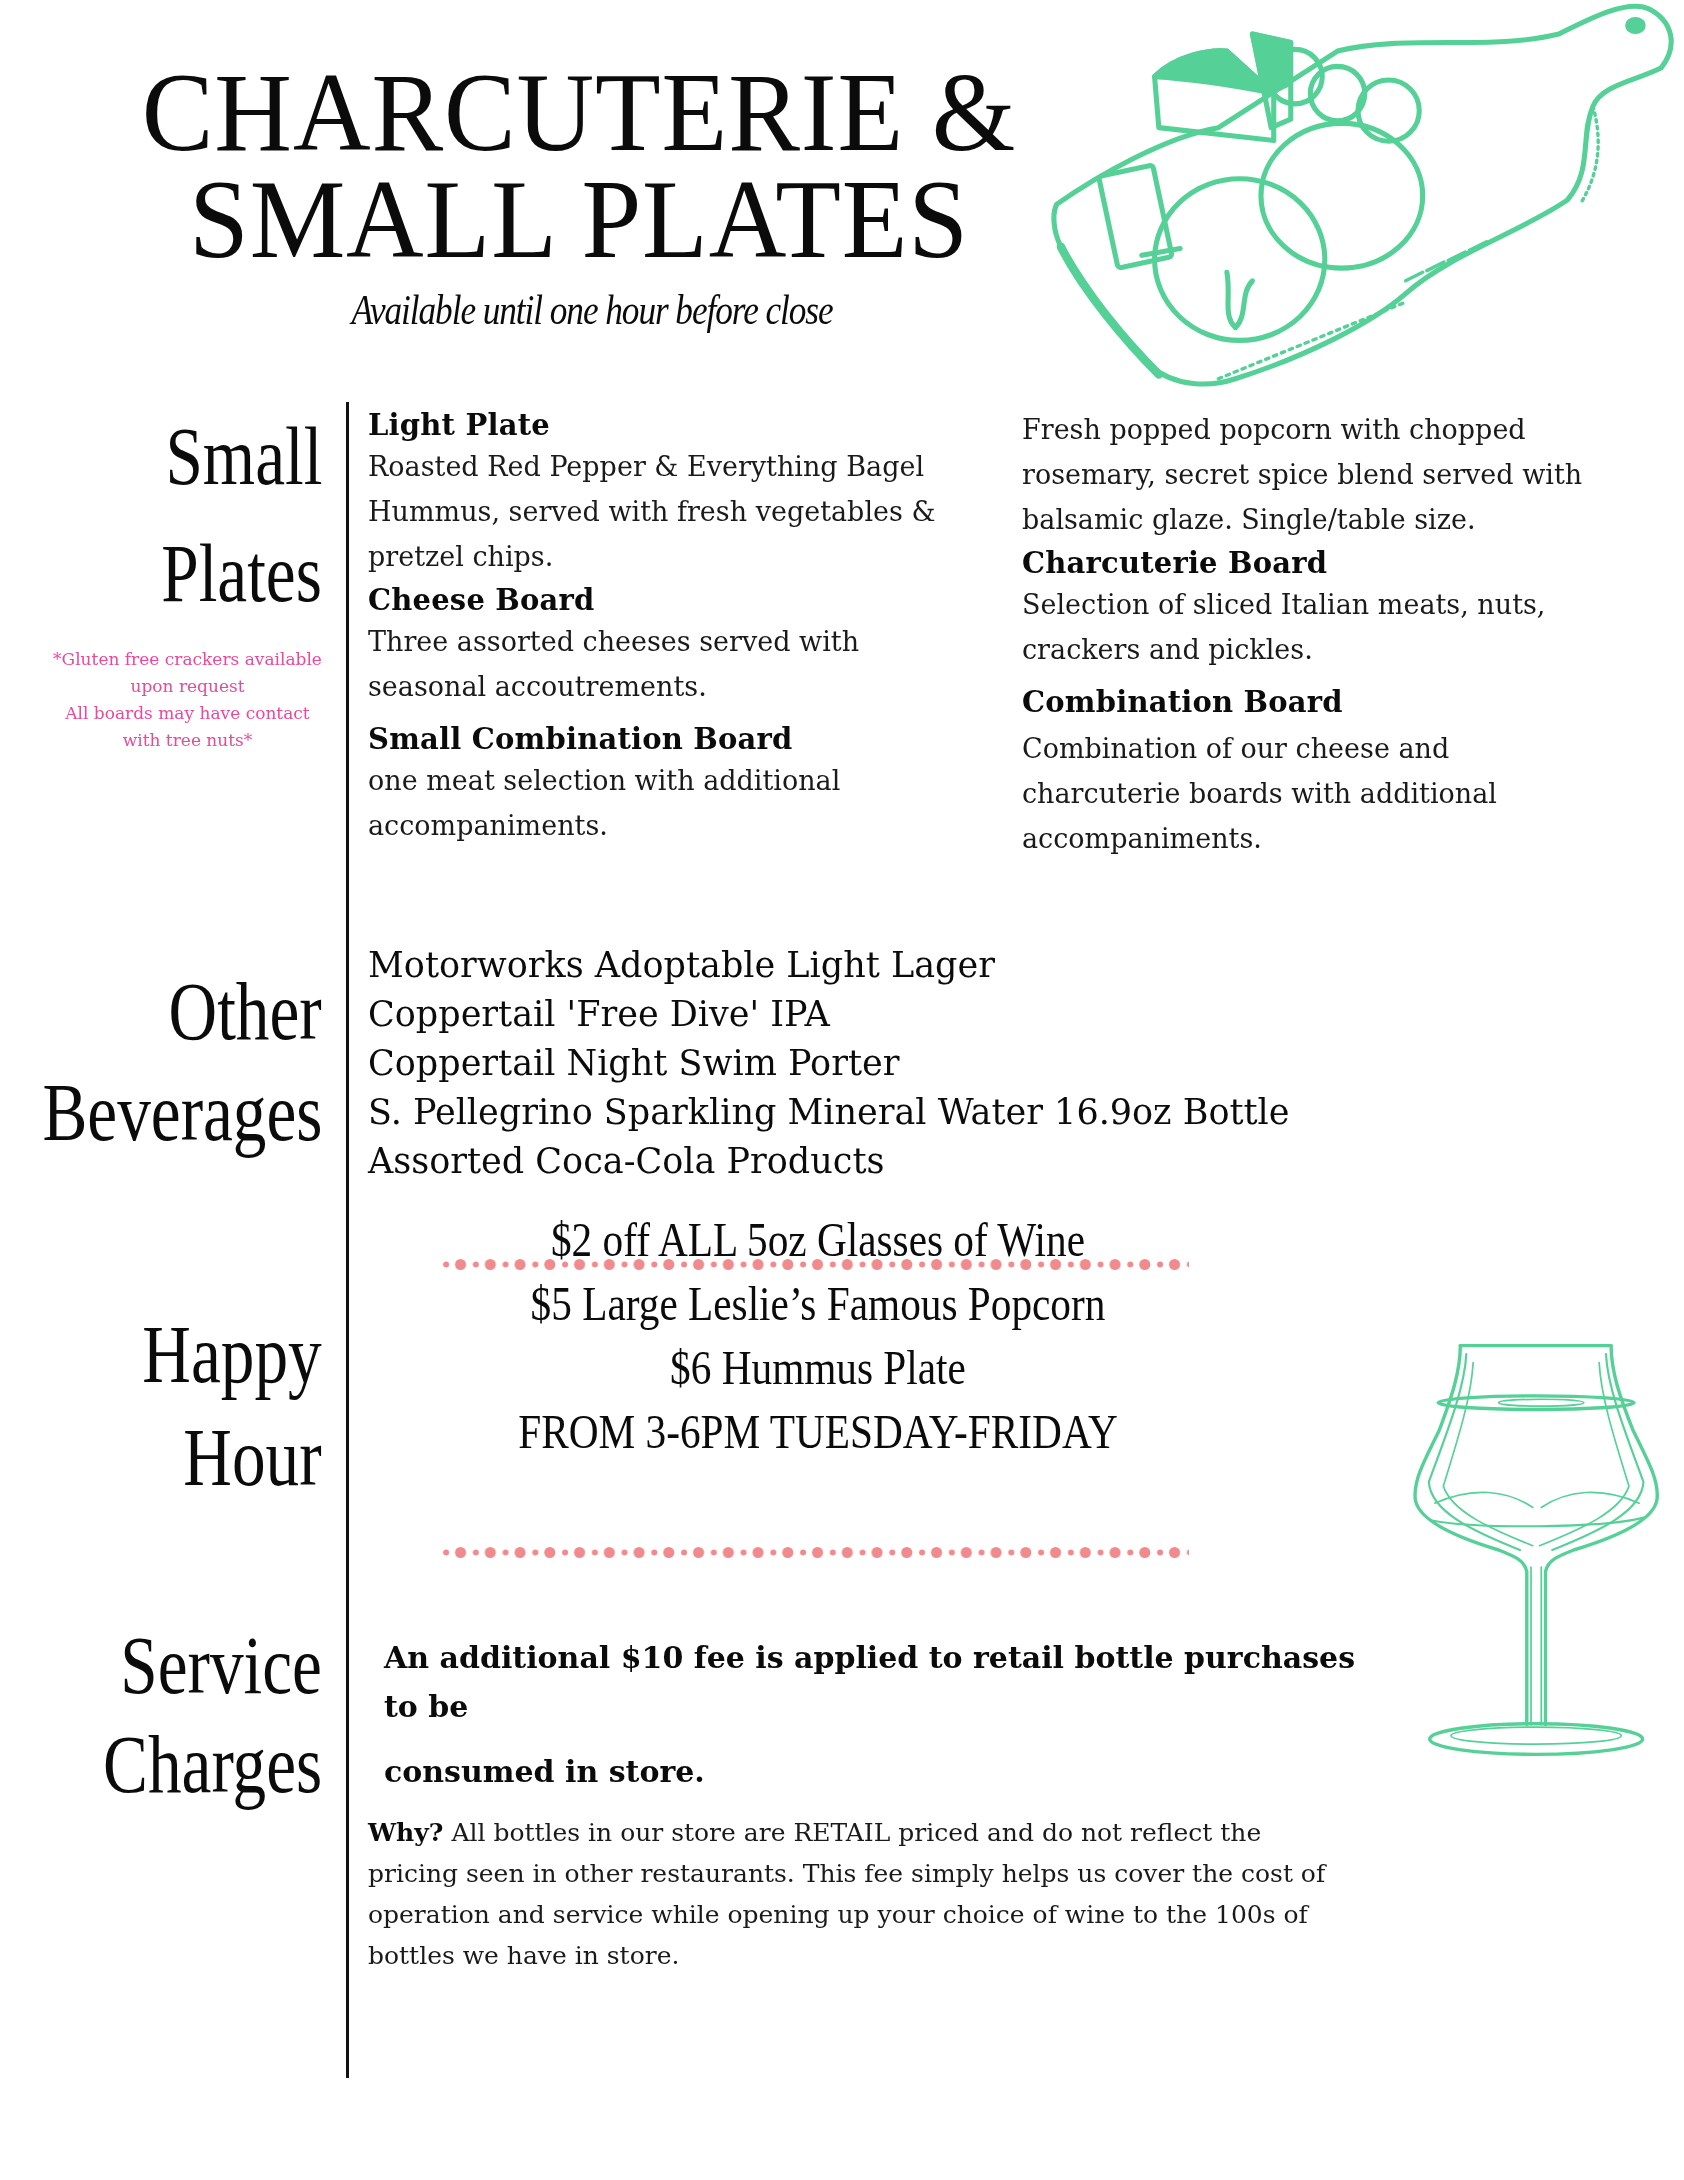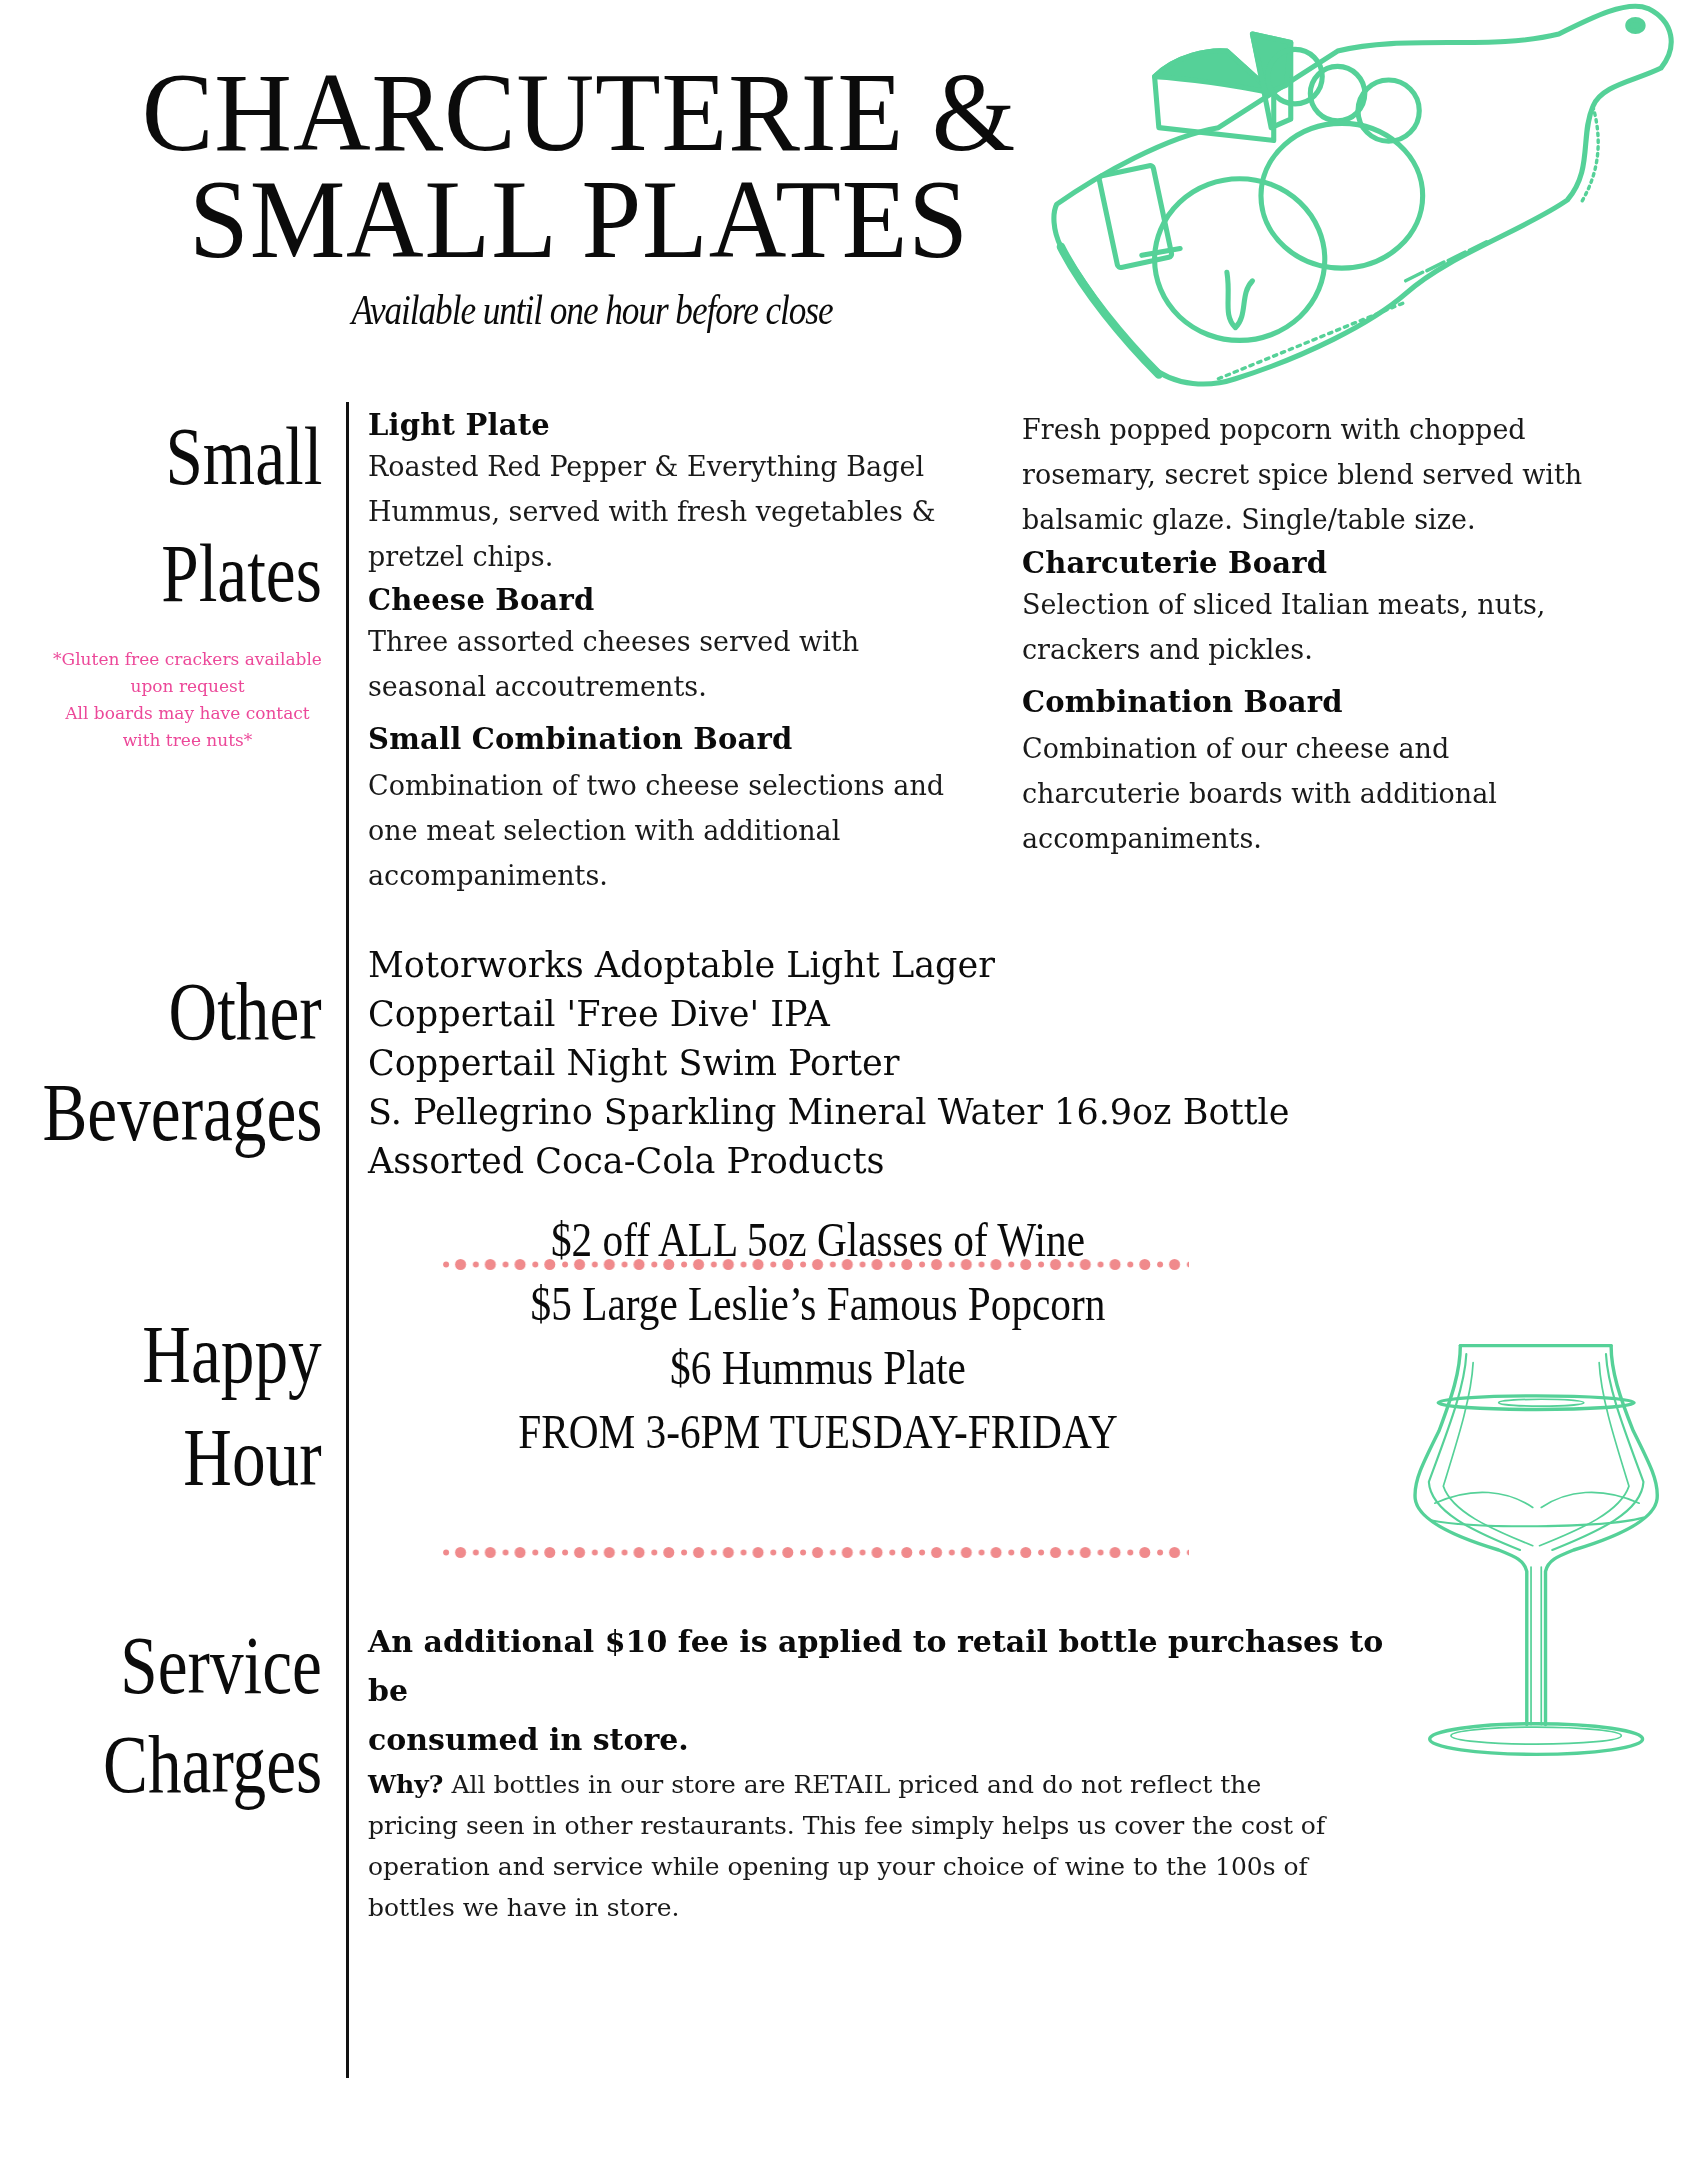--- a/index.html
+++ b/index.html
@@ -55,21 +55,21 @@
   .dots { left: 440px; width: 750px; height: 17px; }
   .hh-lines { left: 426px; width: 784px; text-align: center; top: 1208px; }
   .hh-line {
     font-family: "Liberation Serif", serif; font-size: 48px; line-height: 64px; white-space: nowrap;
     transform: scaleX(0.86); transform-origin: center;
   }
 
   
   .svc { left: 368px; top: 1617px; width: 1022px; }
   .svc-bold {
-    font-family: "DejaVu Serif", serif; font-weight: bold; font-size: 30px; line-height: 49px; margin: 0;
+    font-family: "DejaVu Serif", serif; font-weight: bold; font-size: 30px; line-height: 49px; margin: 16px;
   }
   .svc-body {
     font-family: "DejaVu Serif", serif; font-size: 25px; line-height: 41px; margin: 0; color: #1a1a1a;
   }
   .svc-body b { font-weight: bold; color: #0b0b0b; }
 
   .illus-green { stroke: #55d198; fill: none; }
 </style>
 </head>
 <body>
@@ -129,21 +129,20 @@
     <p class="item-desc">Hummus, served with fresh vegetables &amp;</p>
     <p class="item-desc">pretzel chips.</p>
   </div>
   <div style="margin-top:3.4px;">
     <p class="item-name">Cheese Board</p>
     <p class="item-desc">Three assorted cheeses served with</p>
     <p class="item-desc">seasonal accoutrements.</p>
   </div>
   <div style="margin-top:12px;">
     <p class="item-name">Small Combination Board</p>
-    <p class="item-desc" style="margin-top:5.1px;">Combination of two cheese selections and</p>
     <p class="item-desc">one meat selection with additional</p>
     <p class="item-desc">accompaniments.</p>
   </div>
 </div>
 
 <div class="abs col" style="left:1022px; top:407px;">
   <div>
     <p class="item-desc">Fresh popped popcorn with chopped</p>
     <p class="item-desc">rosemary, secret spice blend served with</p>
     <p class="item-desc">balsamic glaze. Single/table size.</p>

